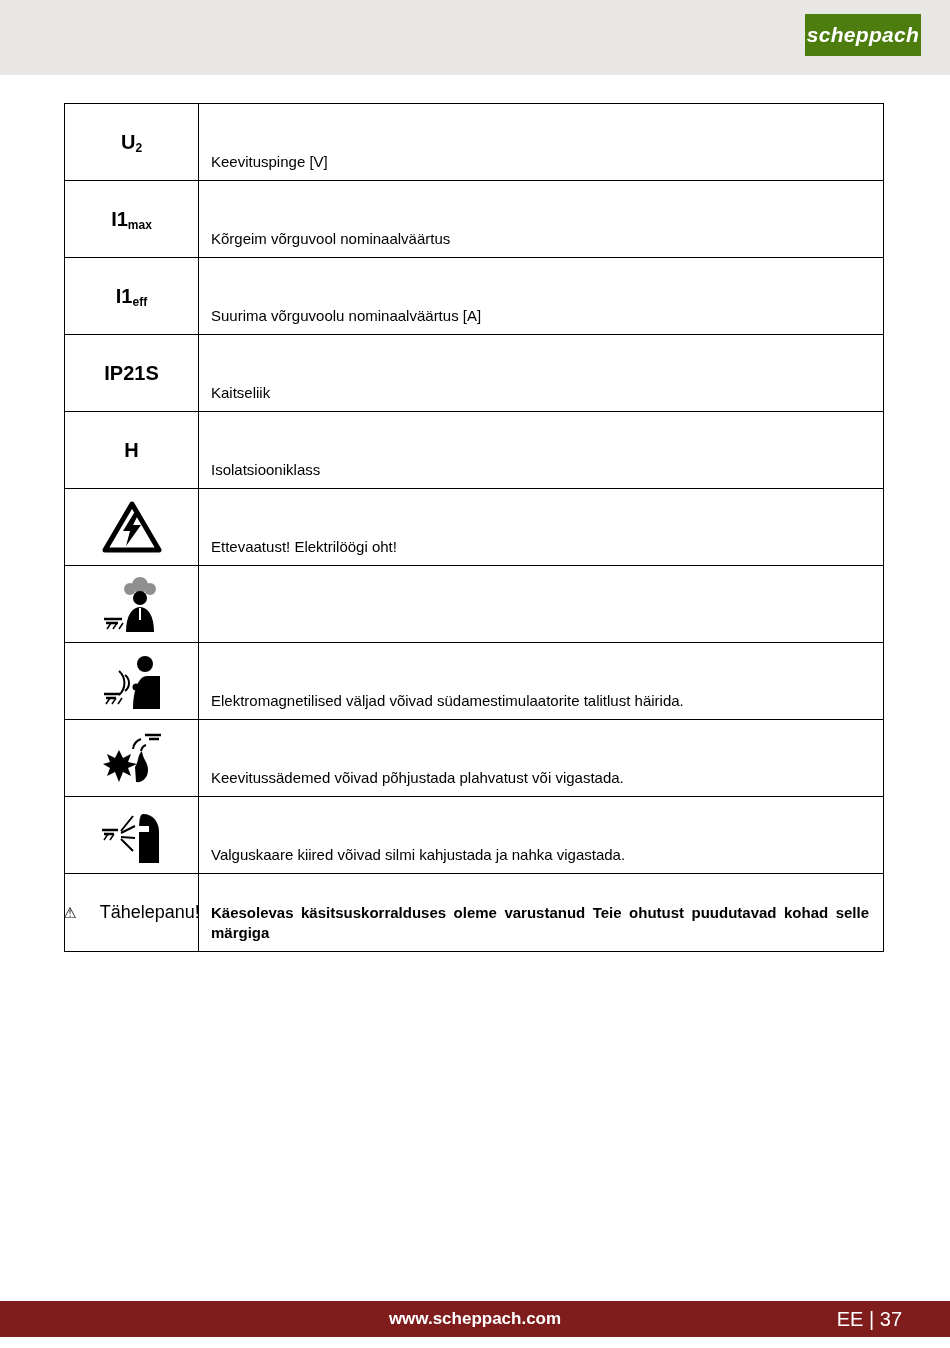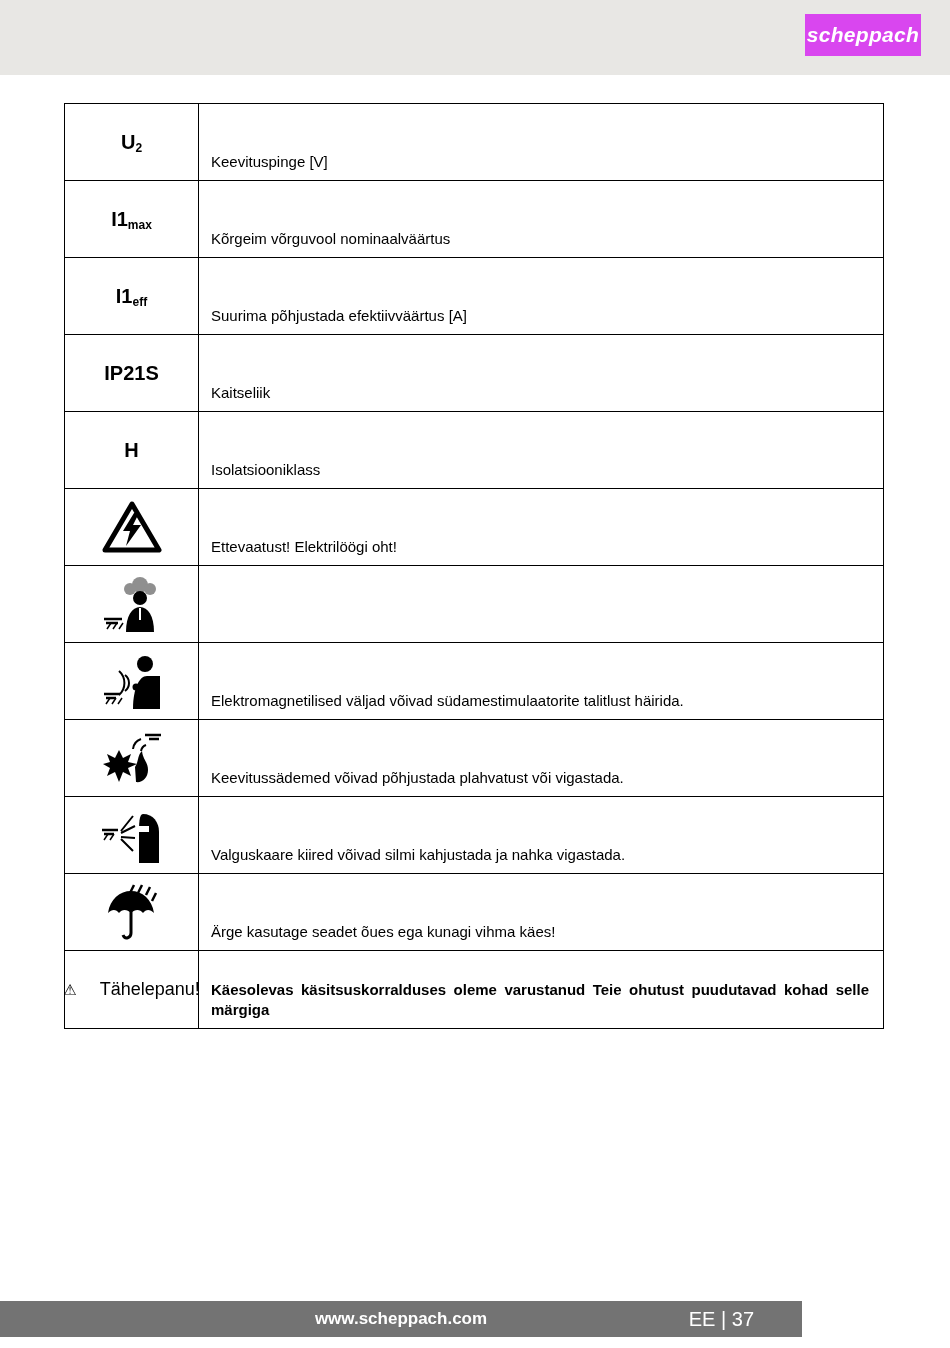--- a/index.html
+++ b/index.html
@@ -7,21 +7,21 @@
     width:950px; height:1348px; position:relative;
     background:#ffffff; font-family:"Liberation Sans", sans-serif; color:#000;
     overflow:hidden;
   }
   .header-band {
     position:absolute; top:0; left:0; width:950px; height:75px;
     background:#e8e7e4;
   }
   .logo {
     position:absolute; top:14px; right:29px; width:116px; height:42px;
-    background:#d946ef; color:#fff; display:flex; align-items:center; justify-content:center;
+    background:#4d7c0f; color:#fff; display:flex; align-items:center; justify-content:center;
     font-style:italic; font-weight:bold; font-size:21px; letter-spacing:0.3px;
   }
   .symbol-table {
     position:absolute; left:64px; top:103px; width:820px;
     border:1px solid #000; box-sizing:border-box; background:#fff;
   }
   .row { display:flex; height:77px; border-bottom:1px solid #000; box-sizing:border-box; }
   .row:last-child { border-bottom:none; }
   .cell { box-sizing:border-box; }
   .cell.sym {
@@ -33,22 +33,22 @@
     padding:8px 14px 8px 12px; font-size:15px; line-height:1.35;
   }
   .sym-main { font-weight:bold; font-size:20px; }
   .sym-sub  { font-weight:bold; font-size:12px; position:relative; top:6px; }
   .note-sym { padding:0 4px; }
   .warn-glyph { font-size:15px; margin-right:4px; }
   .note-label { font-weight:normal; font-size:18px; white-space:nowrap;margin-left:19px; }
   .desc-justify { text-align:justify;font-weight:bold; }
   .icon-wrap { display:flex; align-items:center; justify-content:center; }
   .footer {
-    position:absolute; left:0; top:1301px; width:802px; height:36px;
-    background:#737373; color:#fff;
+    position:absolute; left:0; top:1301px; width:950px; height:36px;
+    background:#7f1d1d; color:#fff;
   }
   .footer-center {
     position:absolute; left:0; right:0; top:0; height:36px; line-height:36px;
     text-align:center; font-weight:bold; font-size:17px;
   }
   .footer-right {
     position:absolute; right:48px; top:0; height:36px; line-height:36px;
     font-size:20px;
   }
 </style>
@@ -81,21 +81,21 @@
       <span>Kõrgeim võrguvool nominaalväärtus</span>
     </div>
   </div>
 
   <div class="row">
     <div class="cell sym">
       <span class="sym-main">I1</span>
         <span class="sym-sub">eff</span>
     </div>
     <div class="cell desc">
-      <span>Suurima põhjustada efektiivväärtus [A]</span>
+      <span>Suurima võrguvoolu nominaalväärtus [A]</span>
     </div>
   </div>
 
   <div class="row">
     <div class="cell sym">
       <span class="sym-main">IP21S</span>
     </div>
     <div class="cell desc">
       <span>Kaitseliik</span>
     </div>
@@ -178,32 +178,20 @@
         <path d="M21 24 L33 9 M21 26 L35 19 M21 30 L35 31 M21 32 L33 44" stroke="#000" stroke-width="2"></path>
         <path d="M43 7 C53 7 59 15 59 25 L59 56 L39 56 L39 28 C39 17 39 7 43 7 Z" fill="#000"></path>
         <rect x="39" y="19" width="10" height="6" fill="#fff"></rect>
       </svg>
     </div>
     <div class="cell desc">
       <span>Valguskaare kiired võivad silmi kahjustada ja nahka vigastada.</span>
     </div>
   </div>
 
-  <div class="row">
-    <div class="cell sym icon-wrap">
-      <svg width="56" height="58" viewBox="0 0 56 58">
-        <path d="M30 2 L26 10 M38 2 L34 10 M46 4 L42 12 M52 10 L48 18" stroke="#000" stroke-width="2.5"></path>
-        <path d="M4 30 C6 16 16 8 27 8 C38 8 48 16 50 30 C46 26 42 26 39 30 C36 26 31 26 27 30 C23 26 18 26 15 30 C12 26 8 26 4 30 Z" fill="#000"></path>
-        <path d="M27 10 L27 50 C27 55 21 57 19 52" stroke="#000" stroke-width="3" fill="none"></path>
-      </svg>
-    </div>
-    <div class="cell desc">
-      <span>Ärge kasutage seadet õues ega kunagi vihma käes!</span>
-    </div>
-  </div>
 
   <div class="row">
     <div class="cell sym note-sym">
       <span class="warn-glyph">⚠</span>
       <span class="note-label">Tähelepanu!</span>
     </div>
     <div class="cell desc">
       <span class="desc-justify">Käesolevas käsitsuskorralduses oleme varustanud Teie ohutust puudutavad kohad selle märgiga</span>
     </div>
   </div>

